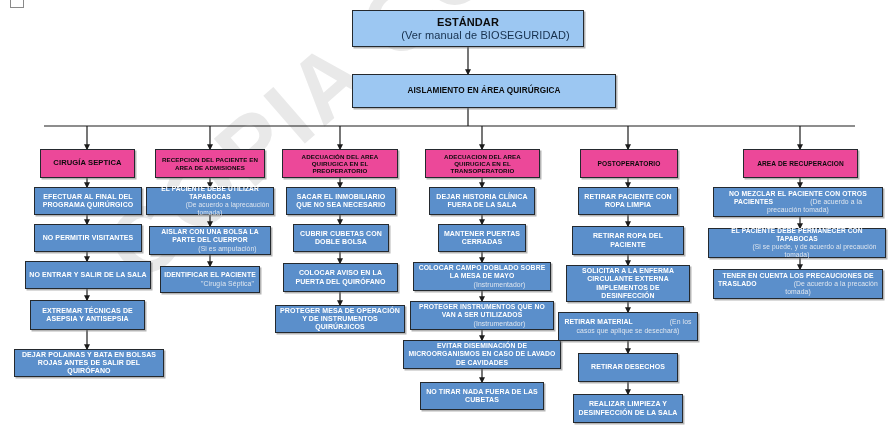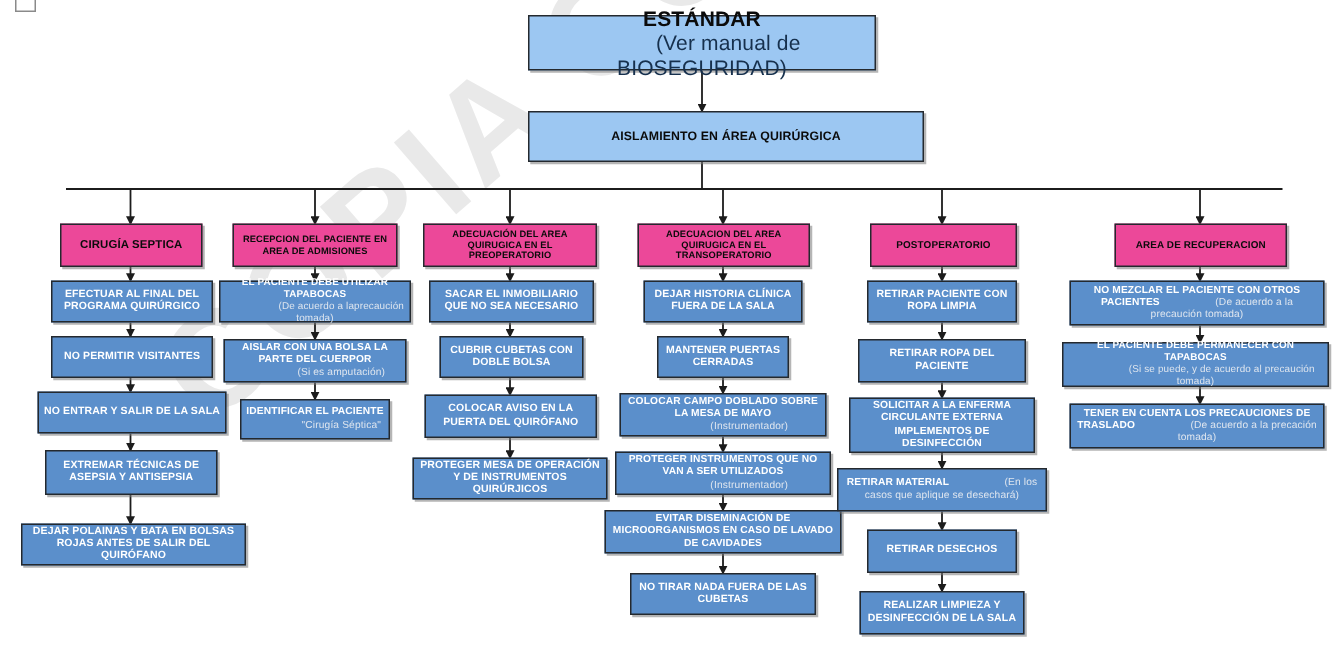--- a/index.html
+++ b/index.html
@@ -168,21 +168,21 @@
       <path d="M 628 302 L 628 312"></path>
       <path d="M 628 341 L 628 353"></path>
       <path d="M 628 382 L 628 394"></path>
 
       <path d="M 800 178 L 800 187"></path>
       <path d="M 800 217 L 800 228"></path>
       <path d="M 800 258 L 800 269"></path>
     </g>
   </svg>
 
-  <div class="node root" style="left:352px; top:10px; width:232px; height:37px; font-size:14px;">
+  <div class="node root" style="left:352px; top:10px; width:232px; height:37px; font-size:11px;">
     <span class="txt">
       <span>ESTÁNDAR</span><br>
       <span class="sub">(Ver manual de BIOSEGURIDAD)</span>
     </span>
   </div>
 
   <div class="node root" style="left:352px; top:74px; width:264px; height:34px; font-size:8.2px;">
     <span class="txt">AISLAMIENTO EN ÁREA QUIRÚRGICA</span>
   </div>
 

